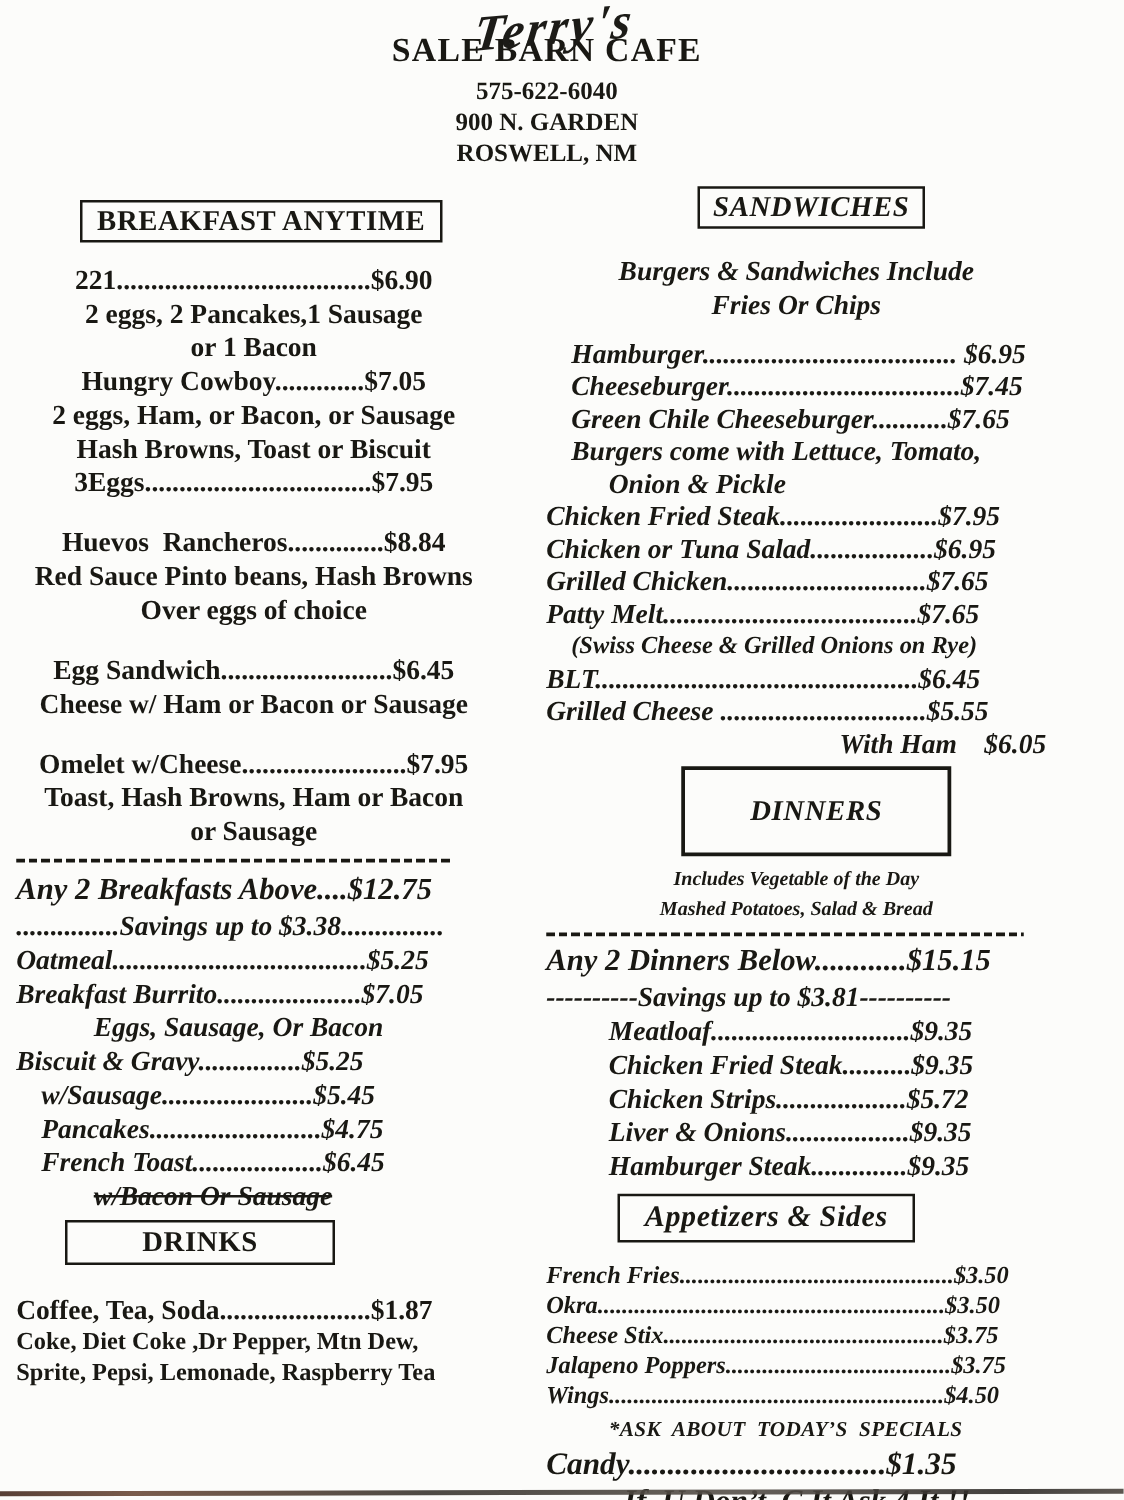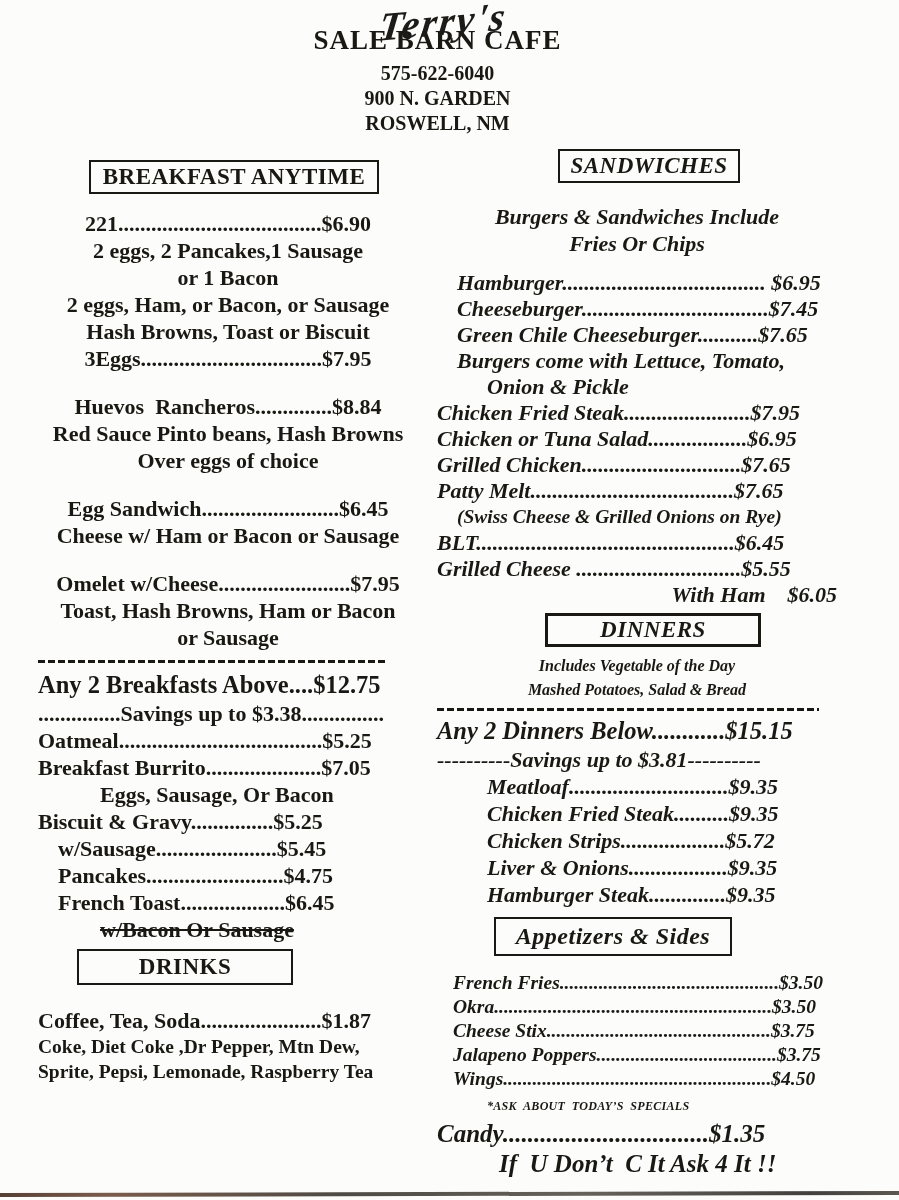--- a/index.html
+++ b/index.html
@@ -31,34 +31,34 @@
     margin:24px 0 0 0;
     font-size:27px;font-weight:bold;letter-spacing:1px;
     line-height:32px;
   }
   .hline{
     font-size:20px;font-weight:bold;line-height:25px;
   }
   .hline.first{margin-top:5px;}
   
   .col{position:absolute;top:0;}
-  .col-left{left:38px;top:160px;width:380px;}
+  .col-left{left:13px;top:160px;width:380px;}
   .col-right{left:437px;top:149px;width:400px;font-style:italic;}
   
   .menu-box{
     display:table;margin:0 auto;
     border:2.5px solid var(--ink);
     padding:2px 12px;
     font-size:23px;font-weight:bold;letter-spacing:.5px;
     text-align:center;white-space:pre;
   }
   .bk-box{margin-bottom:16px;transform:translateX(6px);}
   .drinks-box{padding:3px 60px;transform:translateX(-43px);margin-top:6px;}
   .sw-box{padding:2px 10px;transform:translateX(12px);}
-  .dinners-box{padding:1px 52px;border-width:3px;transform:translateX(16px);margin-top:5px;margin-bottom:7px;}
+  .dinners-box{padding:20px 52px;border-width:3px;transform:translateX(16px);margin-top:5px;margin-bottom:7px;}
   .app-box{padding:4px 20px;font-size:24px;transform:translateX(-24px);margin-top:9px;margin-bottom:15px;}
   
   .ln{
     white-space:pre;font-weight:bold;
     font-size:22px;line-height:27px;
     color:var(--ink);
   }
   .sw .ln{line-height:26px;}
   .sub .ln{line-height:27px;text-align:center;}
   .dn-note .ln{line-height:24px;}
@@ -66,35 +66,35 @@
   .ctr{text-align:center;}
   .rt{text-align:right;padding-right:0px;}
   .ind1{padding-left:20px;}
   .ind2{padding-left:50px;}
   .ind3{padding-left:62px;}
   .gap{margin-top:21px;}
   .strike{text-decoration:line-through;text-decoration-thickness:2px;}
   .big{font-size:24.5px;line-height:31px;}
   .lg{font-size:25px;line-height:30px;}
   .sm{font-size:19.5px;line-height:25px;}
-  .sm2{font-size:19.5px;margin-left:16px;}
-  .xs{font-size:12px;line-height:22px;letter-spacing:.3px;}
+  .sm2{font-size:19.5px;}
+  .xs{font-size:17px;line-height:22px;letter-spacing:.3px;}
   .note{font-size:16px;}
   
   .dash-sep{
     height:3px;
     background:repeating-linear-gradient(90deg,var(--ink) 0 7px,transparent 7px 10px);
   }
   .sep-left{width:347px;margin:9px 0 6px;}
   .sep-right{width:382px;margin:6px 0 4px;}
   
   .sub{margin-top:20px;}
   .sw{margin-top:13px;}
   .drinks{margin-top:22px;}
-  .combo{margin-top:2px;}
+  .combo{margin-top:2px;font-style:italic;}
   .ft{margin-top:4px;}
   .ft .lg{line-height:30px;}
   .ft .xs{margin-bottom:2px;}
   
   .scan-edge{
     position:absolute;left:0;right:0;bottom:4px;height:4px;
     background:linear-gradient(90deg,#452a20,#6b4a38 12%,#3a3630 38%,#565049 65%,#2e2b28 90%,#4a443d);
     transform:rotate(-.12deg);
     opacity:.9;
   }
@@ -111,20 +111,21 @@
     <div class="hline">900 N. GARDEN</div>
     <div class="hline">ROSWELL, NM</div>
   </header>
 
   <section class="col col-left">
     <div class="menu-box bk-box">BREAKFAST ANYTIME</div>
     <div class="lines bk">
         <div class="ln ctr">221.....................................$6.90</div>
         <div class="ln ctr">2 eggs, 2 Pancakes,1 Sausage</div>
         <div class="ln ctr">or 1 Bacon</div>
+        <div class="ln ctr">Hungry Cowboy.............$7.05</div>
         <div class="ln ctr">2 eggs, Ham, or Bacon, or Sausage</div>
         <div class="ln ctr">Hash Browns, Toast or Biscuit</div>
         <div class="ln ctr">3Eggs.................................$7.95</div>
         <div class="ln ctr gap">Huevos  Rancheros..............$8.84</div>
         <div class="ln ctr">Red Sauce Pinto beans, Hash Browns</div>
         <div class="ln ctr">Over eggs of choice</div>
         <div class="ln ctr gap">Egg Sandwich.........................$6.45</div>
         <div class="ln ctr">Cheese w/ Ham or Bacon or Sausage</div>
         <div class="ln ctr gap">Omelet w/Cheese........................$7.95</div>
         <div class="ln ctr">Toast, Hash Browns, Ham or Bacon</div>

